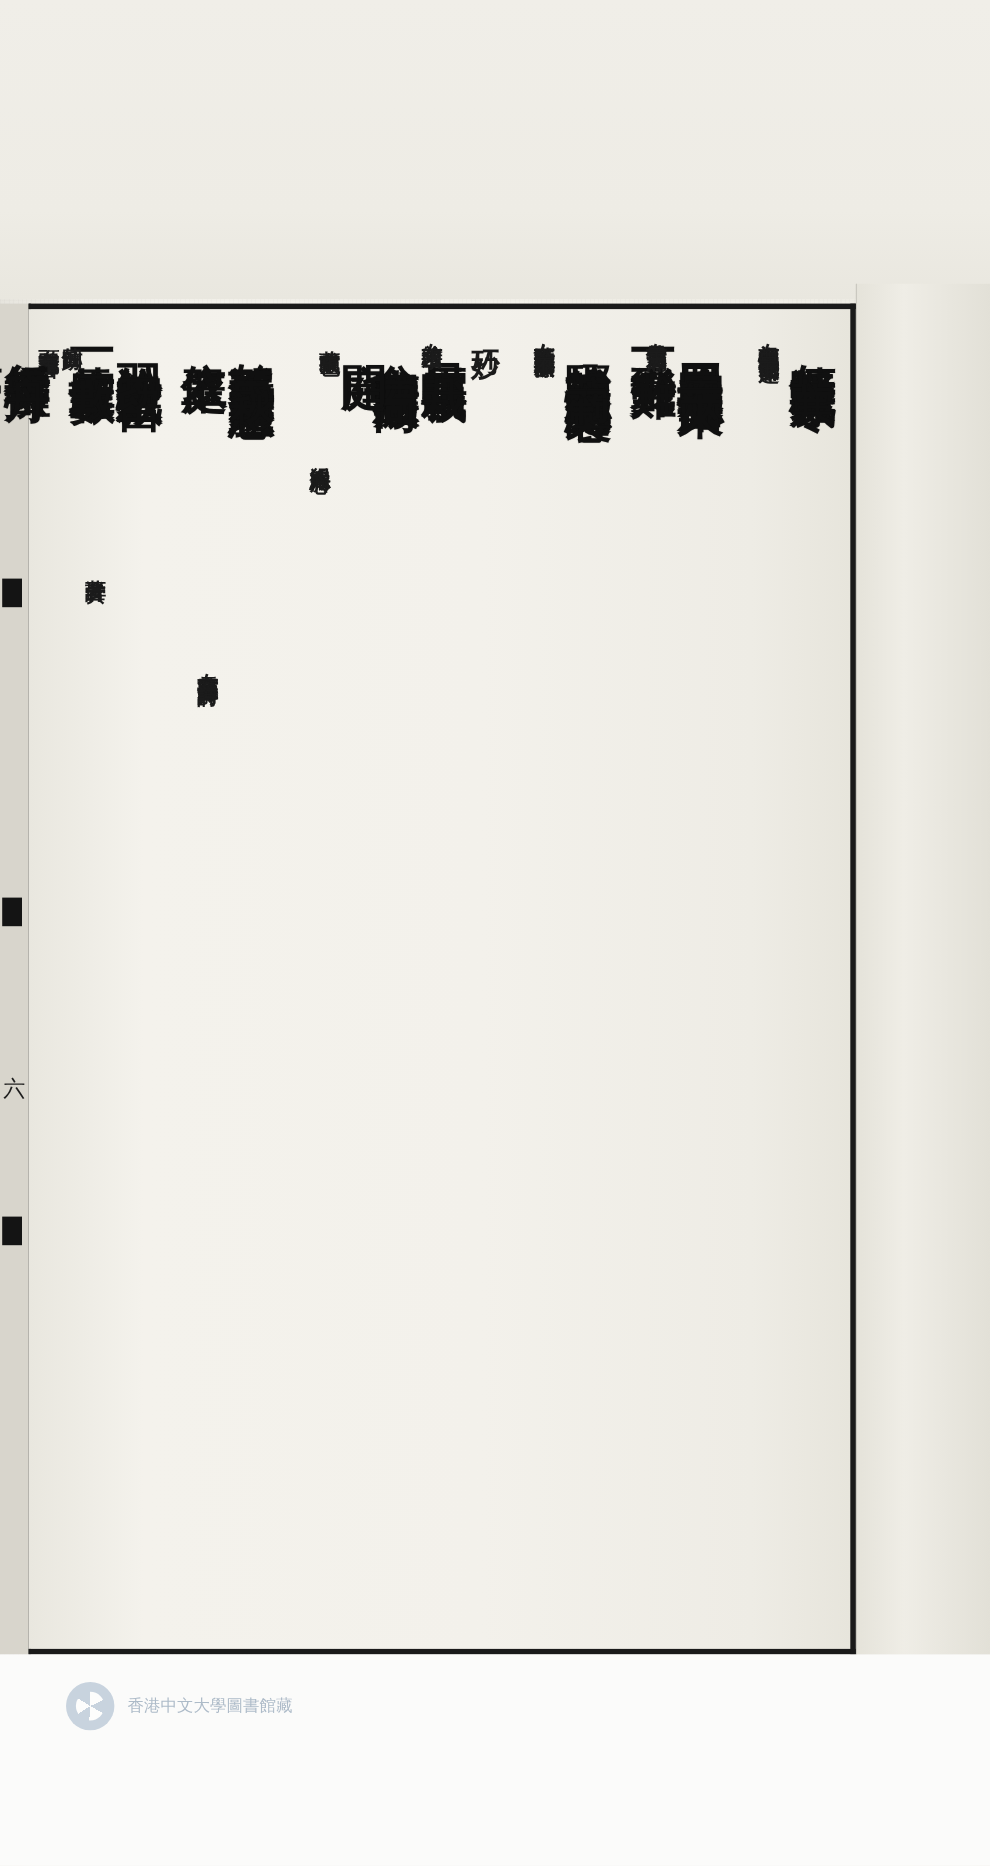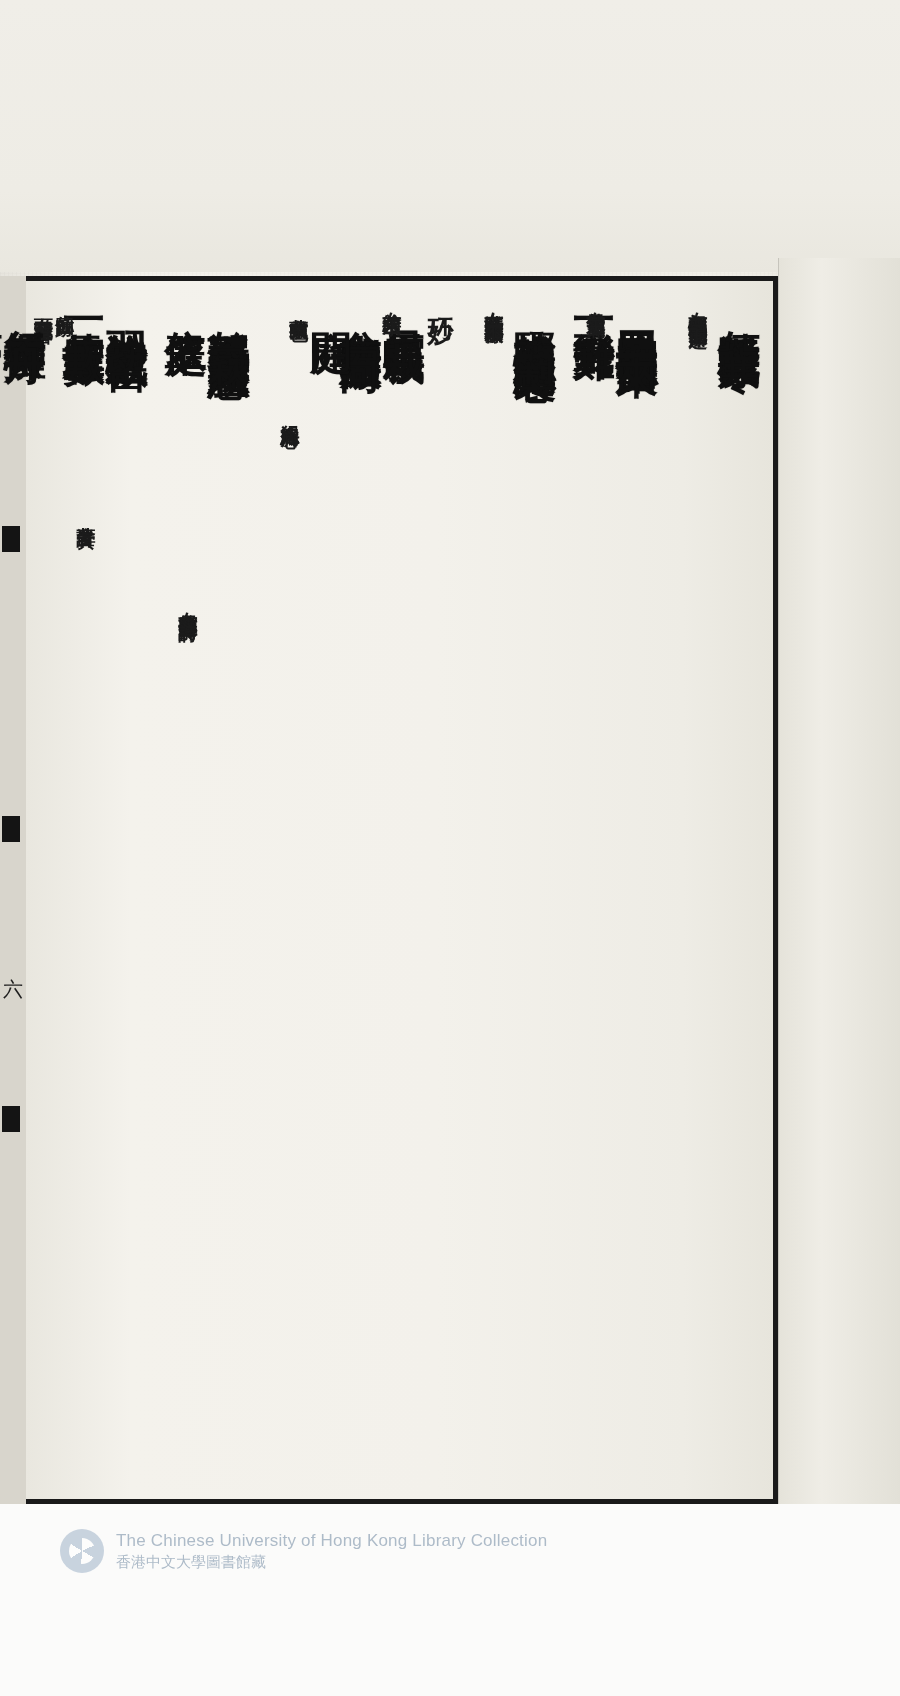--- a/index.html
+++ b/index.html
@@ -332,18 +332,17 @@
       <div class="colgap"></div>
 
     </div>
   </div>
 
   <div class="bottom-margin"></div>
 
   <div class="watermark">
     <div class="wm-logo"></div>
     <div class="wm-text">
-      <div class="wm-en">The Chinese University of Hong Kong Library Collection</div>
       <div class="wm-zh">香港中文大學圖書館藏</div>
     </div>
   </div>
 
 </div>
 
 </body></html>

